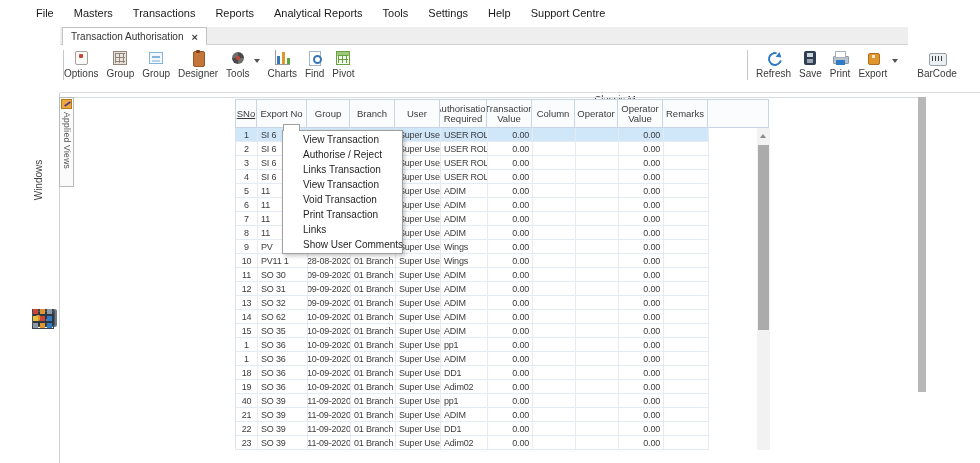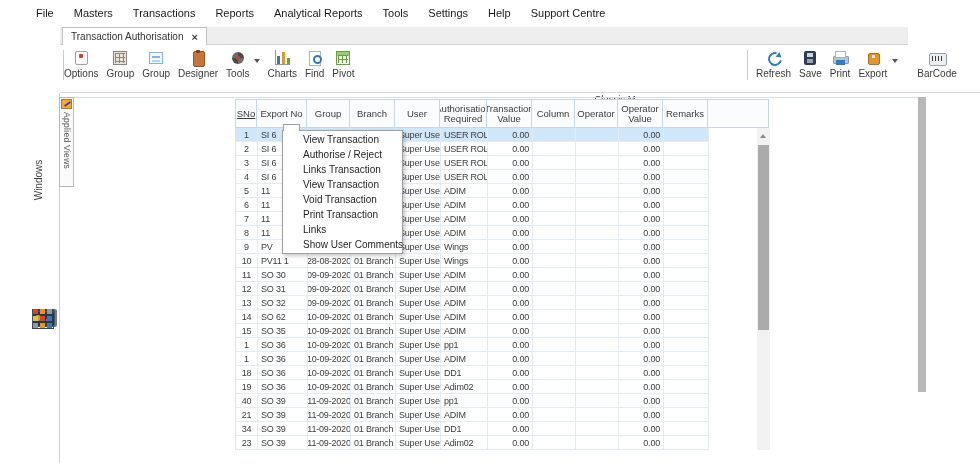--- a/index.html
+++ b/index.html
@@ -537,21 +537,21 @@
           <div class="grid-cell left" style="width: 45px;">01 Branch</div>
           <div class="grid-cell left" style="width: 45px;">Super User</div>
           <div class="grid-cell left" style="width: 47px;">ADIM</div>
           <div class="grid-cell right" style="width: 45px;">0.00</div>
           <div class="grid-cell left" style="width: 43px;"></div>
           <div class="grid-cell left" style="width: 43px;"></div>
           <div class="grid-cell right" style="width: 45px;">0.00</div>
           <div class="grid-cell left" style="width: 45px;"></div>
         </div>
         <div class="grid-row">
-          <div class="grid-cell center" style="width: 22px;">34</div>
+          <div class="grid-cell center" style="width: 22px;">22</div>
           <div class="grid-cell left" style="width: 50px;">SO 39</div>
           <div class="grid-cell center" style="width: 43px;">11-09-2020</div>
           <div class="grid-cell left" style="width: 45px;">01 Branch</div>
           <div class="grid-cell left" style="width: 45px;">Super User</div>
           <div class="grid-cell left" style="width: 47px;">DD1</div>
           <div class="grid-cell right" style="width: 45px;">0.00</div>
           <div class="grid-cell left" style="width: 43px;"></div>
           <div class="grid-cell left" style="width: 43px;"></div>
           <div class="grid-cell right" style="width: 45px;">0.00</div>
           <div class="grid-cell left" style="width: 45px;"></div>

